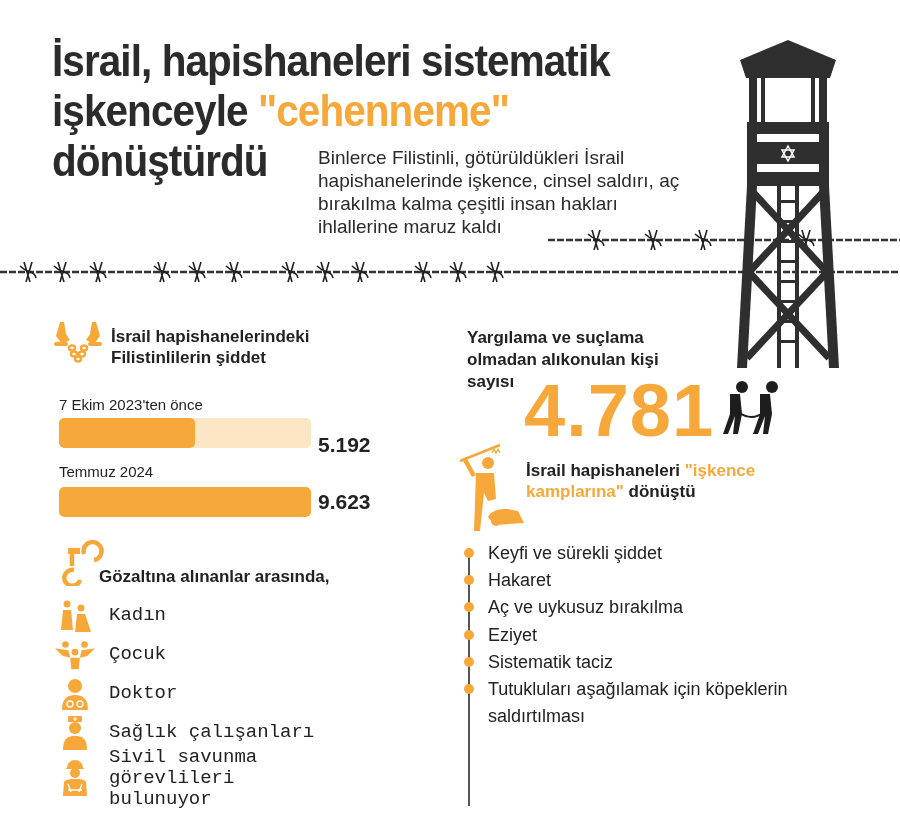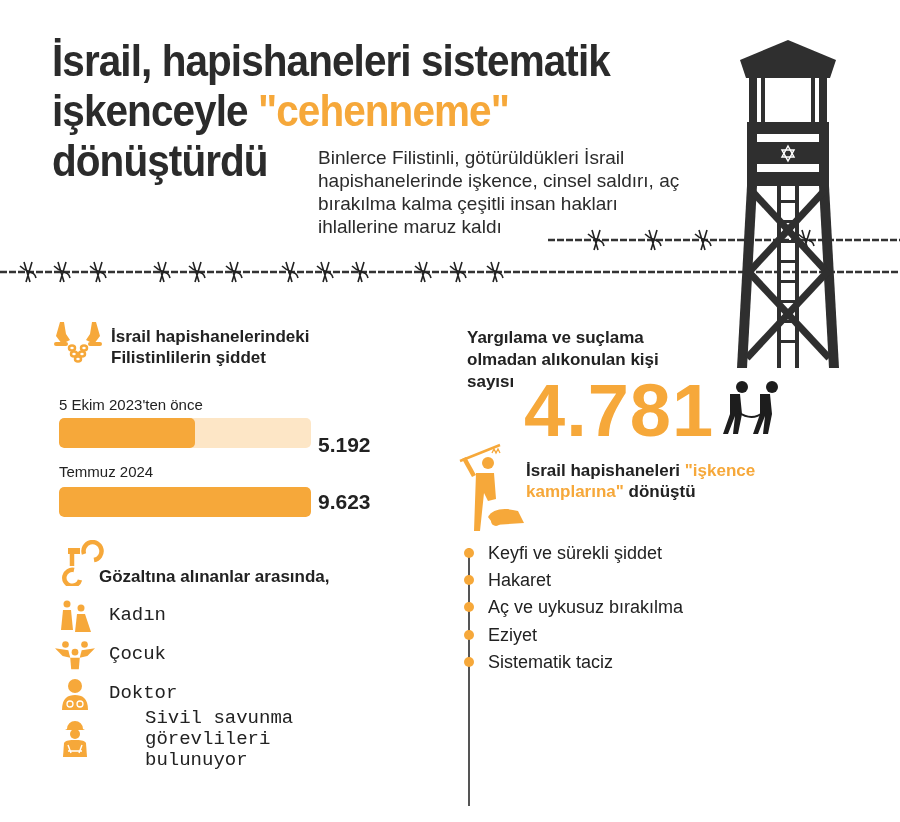--- a/index.html
+++ b/index.html
@@ -137,21 +137,21 @@
   <g fill="none" stroke="#f6a83a" stroke-width="2.5">
     <ellipse cx="20" cy="28" rx="3" ry="2.5"></ellipse>
       <ellipse cx="32" cy="28" rx="3" ry="2.5"></ellipse>
     <ellipse cx="22" cy="34" rx="3" ry="2.5"></ellipse>
       <ellipse cx="30" cy="34" rx="3" ry="2.5"></ellipse>
     <ellipse cx="26" cy="39" rx="3" ry="2.5"></ellipse>
   </g>
 </svg>
 <div class="abs section-head" style="left:111px;top:326px;width:240px;">İsrail hapishanelerindeki Filistinlilerin şiddet</div>
 
-<div class="abs bar-label" style="left:59px;top:396px;">5 Ekim 2023'ten önce</div>
+<div class="abs bar-label" style="left:59px;top:396px;">7 Ekim 2023'ten önce</div>
 <div class="abs bar-track" style="left:59px;top:418px;width:252px;">
   <div class="bar-fill" style="width:54%;"></div>
 </div>
 <div class="abs bar-value" style="left:318px;top:421px;margin-top:12px;">5.192</div>
 
 <div class="abs bar-label" style="left:59px;top:463px;">Temmuz 2024</div>
 <div class="abs bar-track" style="left:59px;top:487px;width:252px;">
   <div class="bar-fill" style="width:100%;"></div>
 </div>
 <div class="abs bar-value" style="left:318px;top:490px;">9.623</div>
@@ -201,21 +201,34 @@
           <g fill="#f6a83a">
             <circle cx="15" cy="8" r="7"></circle>
             <path d="M2,32 C2,20 8,17 15,17 C22,17 28,20 28,32 Z"></path>
           </g>
           <circle cx="10" cy="26" r="3" fill="none" stroke="#fff" stroke-width="1.3"></circle>
           <circle cx="20" cy="26" r="3" fill="none" stroke="#fff" stroke-width="1.3"></circle>
         </svg>
     </span>
     <span class="lbl">Doktor</span>
   </div>
-  <div class="detained-item" style="height:52px;gap:36px;">
+  <div class="detained-item">
+    <span class="ic">
+      <svg width="26" height="34" viewBox="0 0 26 34">
+          <g fill="#f6a83a">
+            <rect x="6" y="0" width="14" height="6" rx="1"></rect>
+            <circle cx="13" cy="12" r="6"></circle>
+            <path d="M1,34 C1,22 6,20 13,20 C20,20 25,22 25,34 Z"></path>
+          </g>
+          <path d="M13,1 v4 M11,3 h4" stroke="#fff" stroke-width="1.2"></path>
+        </svg>
+    </span>
+    <span class="lbl">Sağlık çalışanları</span>
+  </div>
+  <div class="detained-item" style="height:52px;">
     <span class="ic">
       <svg width="26" height="36" viewBox="0 0 26 36">
           <g fill="#f6a83a">
             <path d="M5,8 A8,8 0 0 1 21,8 L23,9 L3,9 Z"></path>
             <circle cx="13" cy="13" r="5"></circle>
             <path d="M1,36 L2,22 C4,19 8,19 13,19 C18,19 22,19 24,22 L25,36 Z"></path>
           </g>
           <path d="M6,24 L9,32 M20,24 L17,32 M6,30 H20" stroke="#fff" stroke-width="1.4"></path>
         </svg>
     </span>
@@ -250,13 +263,14 @@
   <span>İsrail hapishaneleri </span><span style="color:#f6a83a;">"işkence kamplarına"</span><span> dönüştü</span>
 </div>
 
 <div class="abs list-line"></div>
 <div class="abs list" style="width:400px;">
   <div class="list-item"><span class="dot"></span><span>Keyfi ve sürekli şiddet</span></div>
   <div class="list-item"><span class="dot"></span><span>Hakaret</span></div>
   <div class="list-item"><span class="dot"></span><span>Aç ve uykusuz bırakılma</span></div>
   <div class="list-item"><span class="dot"></span><span>Eziyet</span></div>
   <div class="list-item"><span class="dot"></span><span>Sistematik taciz</span></div>
+  <div class="list-item" style="width:360px;"><span class="dot"></span><span>Tutukluları aşağılamak için köpeklerin saldırtılması</span></div>
 </div>
 
 </body></html>

